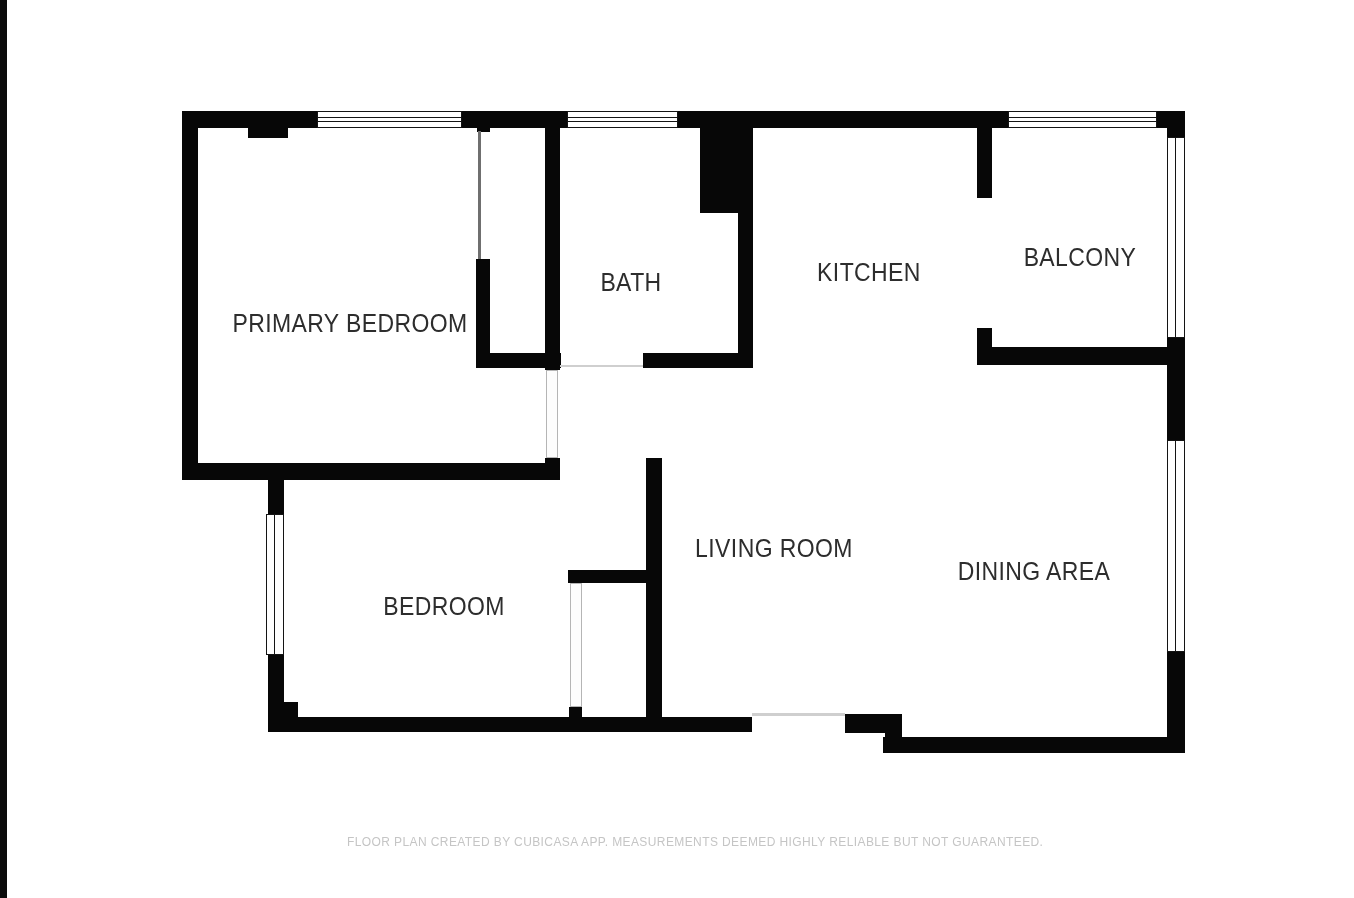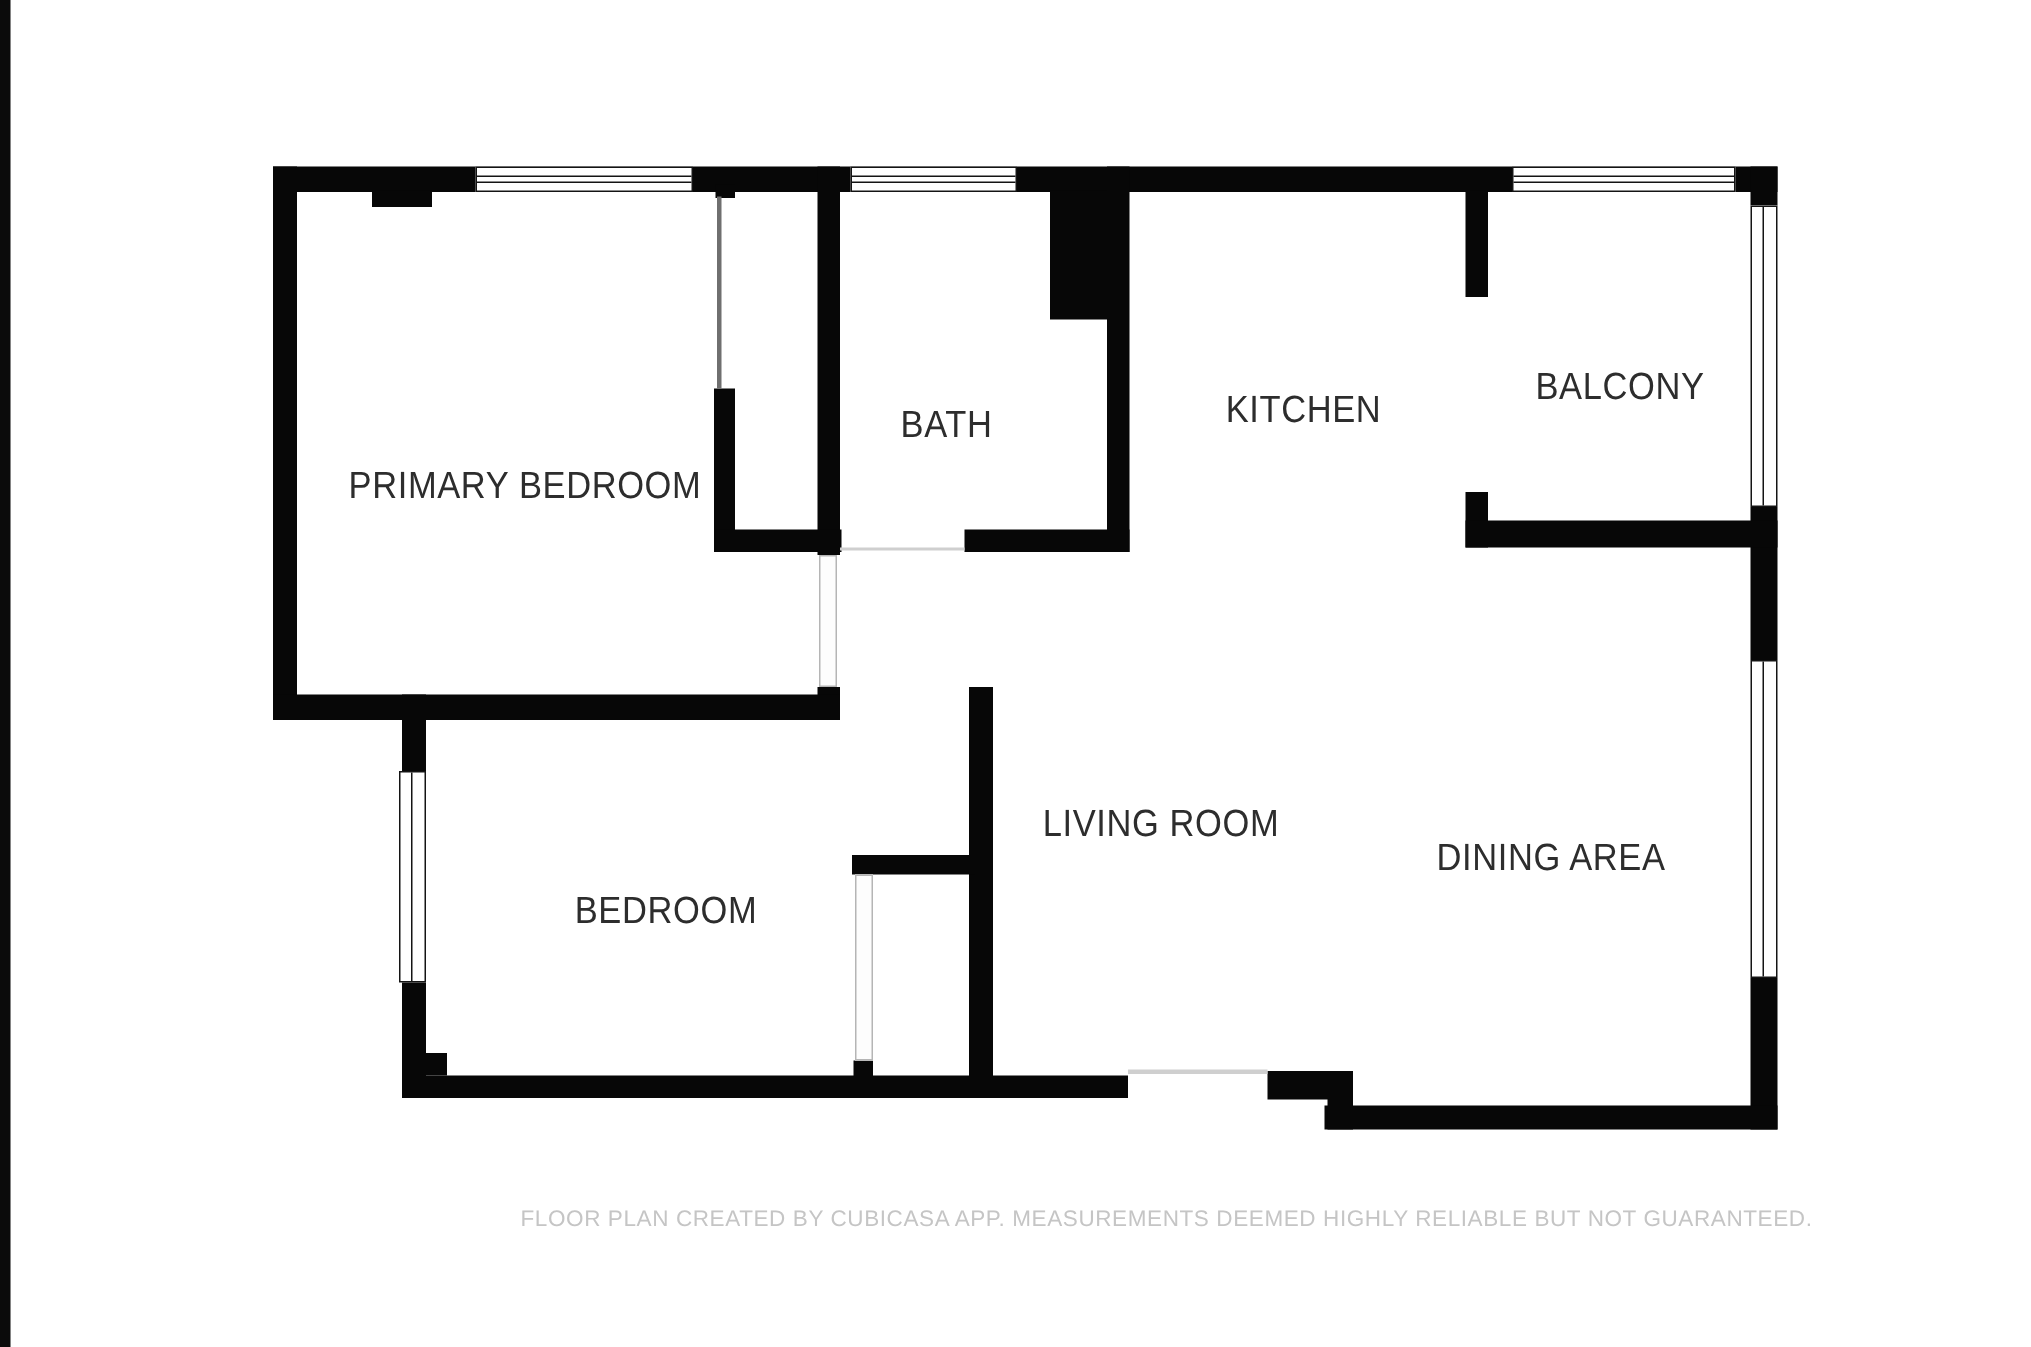--- a/index.html
+++ b/index.html
@@ -9,22 +9,22 @@
   .w{position:absolute;background:#070707;}
   .win{position:absolute;background:#ffffff;border:1.5px solid #141414;box-sizing:border-box;}
   .win .ln{position:absolute;background:#141414;}
   .winh .ln{left:0;right:0;height:1.2px;}
   .winv .ln{top:0;bottom:0;width:1.2px;}
   .door{position:absolute;background:#fdfdfd;border:1px solid #b5b5b5;box-sizing:border-box;}
   .thr{position:absolute;background:#cfcfcf;}
   .thin{position:absolute;background:#6f6f6f;}
   .room-label{position:absolute;color:#2d2d2d;font-size:23px;letter-spacing:0.4px;
       white-space:nowrap;transform:translate(-50%,-50%) scaleY(1.1);}
-  .footer{position:absolute;left:347px;top:804px;width:600px;text-align:left;
-      color:#c5c5c5;font-size:15px;letter-spacing:0.4px;white-space:nowrap;}
+  .footer{position:absolute;left:347px;top:835px;width:600px;text-align:left;
+      color:#c5c5c5;font-size:12px;letter-spacing:0.4px;white-space:nowrap;}
 </style>
 </head>
 <body>
 
 <div class="stage">
   <div class="edge"></div>
 
   <div class="w" style="left:182px;top:111px;width:1003px;height:17px;"></div>
   <div class="w" style="left:182px;top:111px;width:16px;height:369px;"></div>
   <div class="w" style="left:248px;top:127px;width:40px;height:11px;"></div>

